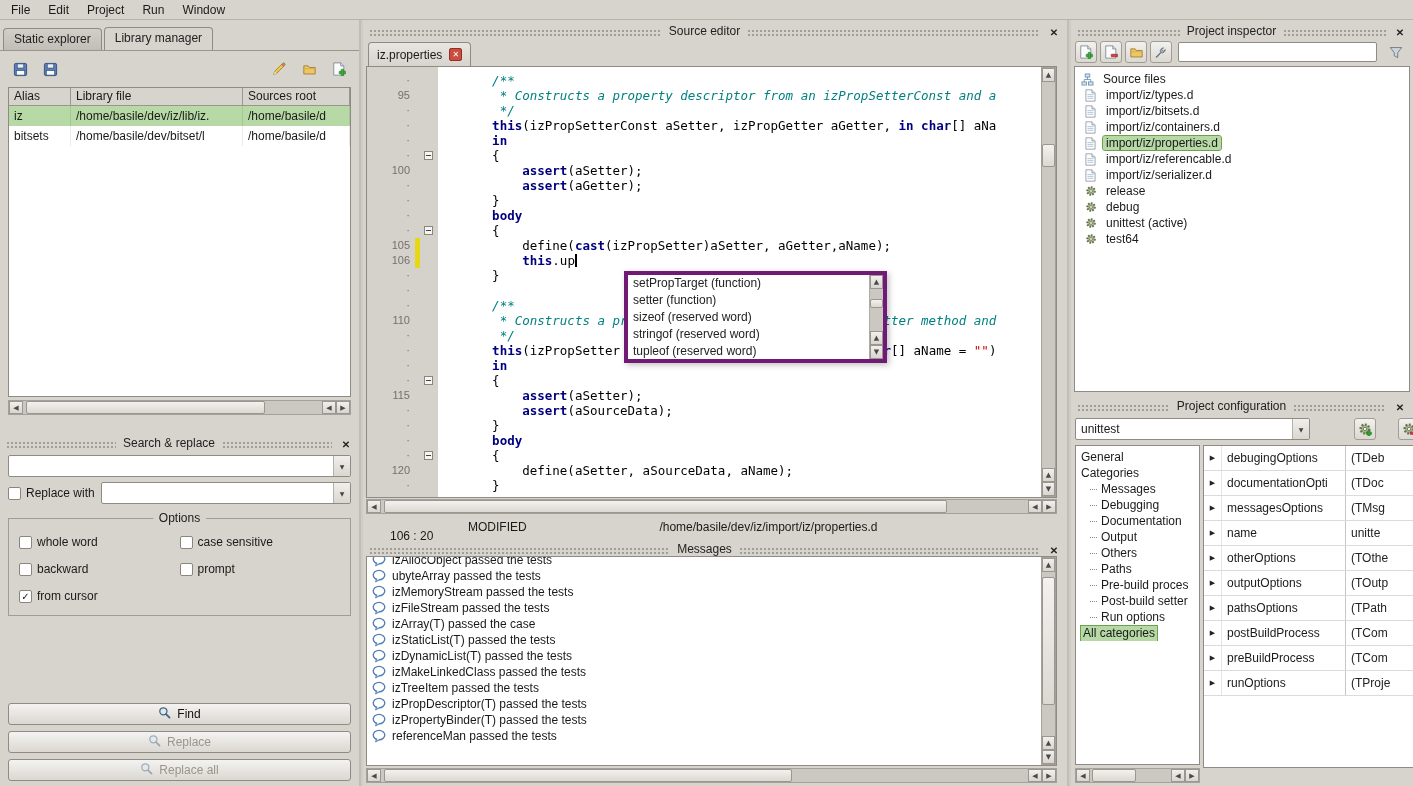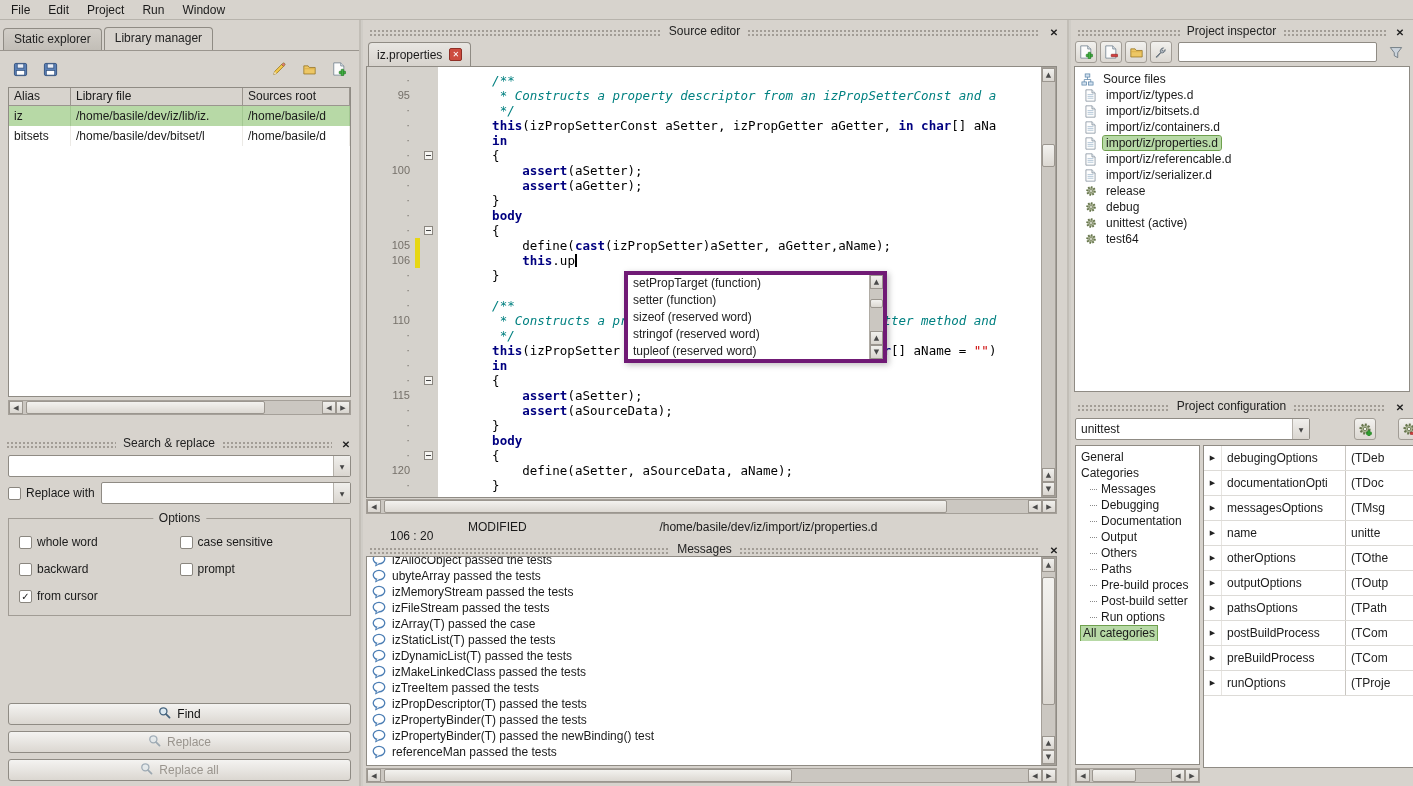--- a/index.html
+++ b/index.html
@@ -640,29 +640,20 @@
             </span>
             <span class="mtext">izPropertyBinder(T) passed the tests</span>
           </div>
           <div class="msg">
             <span class="mic">
               <svg width="14" height="14" viewBox="0 0 16 15">
                 <ellipse cx="8" cy="6.4" rx="6.6" ry="5.4" fill="#fff" stroke="#4d7fb5" stroke-width="1.5"></ellipse>
                 <path d="M5.2 10.8 L4.2 14.2 L9 11.4" fill="#fff" stroke="#4d7fb5" stroke-width="1.2" stroke-linejoin="round"></path>
               </svg>
             </span>
-            <span class="mtext">izPropertyBinder(T) passed the newBinding() test</span>
-          </div>
-          <div class="msg">
-            <span class="mic">
-              <svg width="14" height="14" viewBox="0 0 16 15">
-                <ellipse cx="8" cy="6.4" rx="6.6" ry="5.4" fill="#fff" stroke="#4d7fb5" stroke-width="1.5"></ellipse>
-                <path d="M5.2 10.8 L4.2 14.2 L9 11.4" fill="#fff" stroke="#4d7fb5" stroke-width="1.2" stroke-linejoin="round"></path>
-              </svg>
-            </span>
             <span class="mtext">referenceMan passed the tests</span>
           </div>
         </div>
       <div class="sbar v">
           <span class="sb-btn">▲</span>
           <span class="sb-track">
             <span class="sb-thumb" style="top: 3%; height: 78%;"></span>
           </span>
           <span class="sb-btn">▲</span>
           <span class="sb-btn">▼</span>

